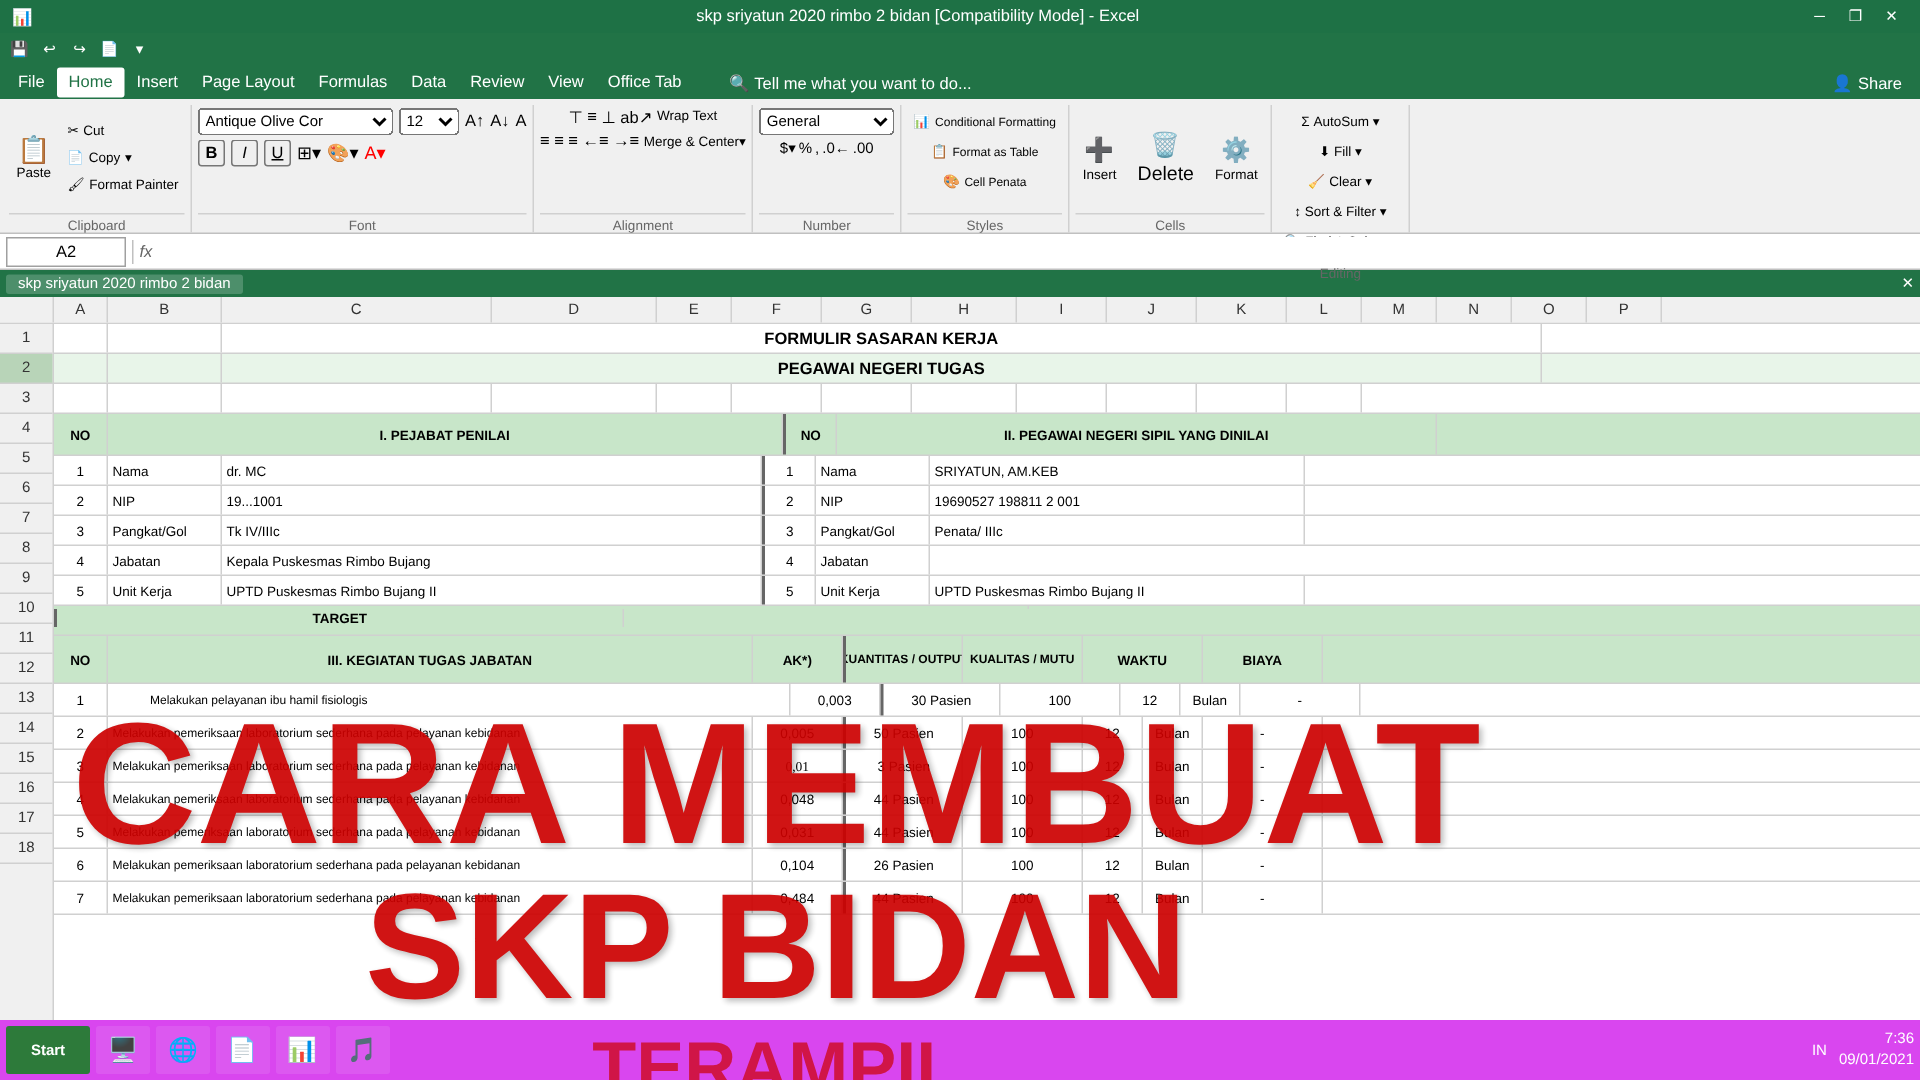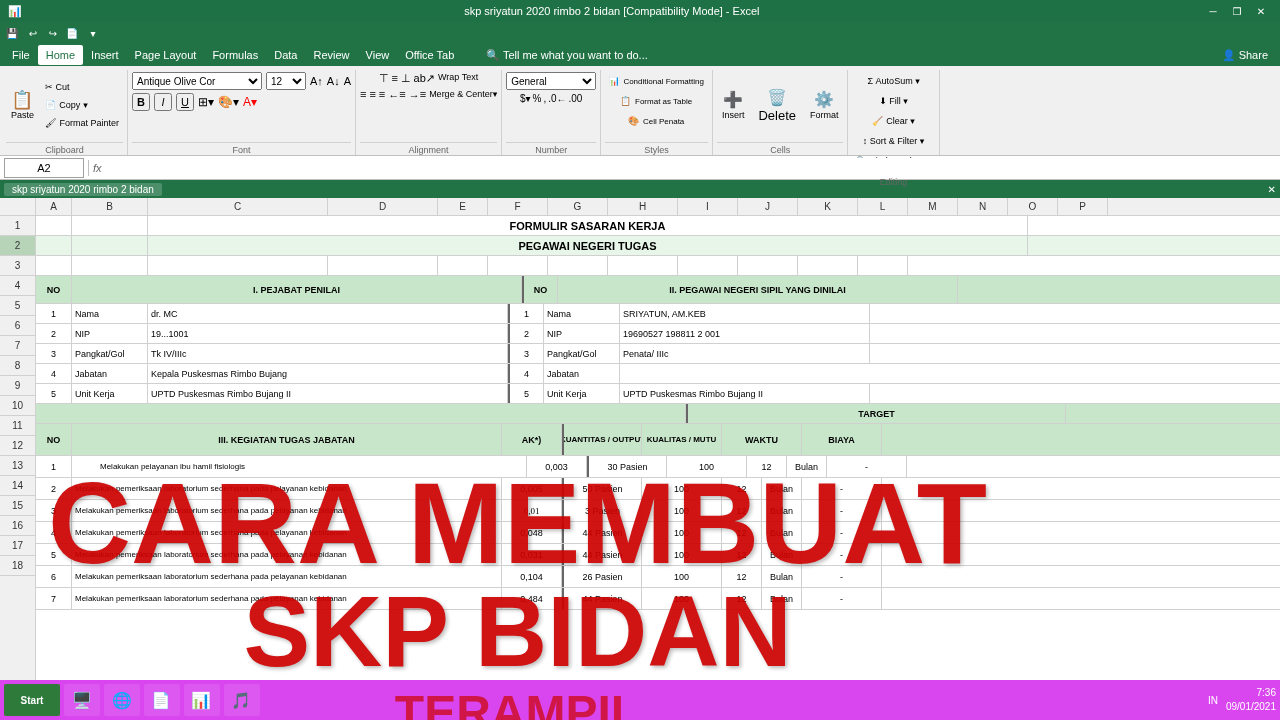--- a/index.html
+++ b/index.html
@@ -604,21 +604,21 @@
 
         <div class="grid-row">
           <div class="cell col-A center">5</div>
           <div class="cell col-B">Unit Kerja</div>
           <div class="cell" style="width:360px;">UPTD Puskesmas Rimbo Bujang II</div>
           <div class="cell col-A center" style="border-left:2px solid #666;">5</div>
           <div class="cell col-B">Unit Kerja</div>
           <div class="cell" style="width:250px;">UPTD Puskesmas Rimbo Bujang II</div>
         </div>
 
-        <div class="grid-row" style="background:#c8e6c9;">
+        <div class="grid-row" style="background:#c8e6c9;flex-direction:column;">
           <div class="cell" style="width:650px;"></div>
           <div class="cell bold center" style="width:380px; justify-content:center; border-left:2px solid #666;">TARGET</div>
         </div>
 
         <div class="grid-row" style="background:#c8e6c9; height:32px;">
           <div class="cell col-A center bold">NO</div>
           <div class="cell bold center" style="width:430px; justify-content:center;">III. KEGIATAN TUGAS JABATAN</div>
           <div class="cell bold center" style="width:60px; justify-content:center;">AK*)</div>
           <div class="cell bold center" style="width:80px; justify-content:center; border-left:2px solid #666; font-size:8px;">KUANTITAS / OUTPUT</div>
           <div class="cell bold center" style="width:80px; justify-content:center; font-size:8px;">KUALITAS / MUTU</div>

